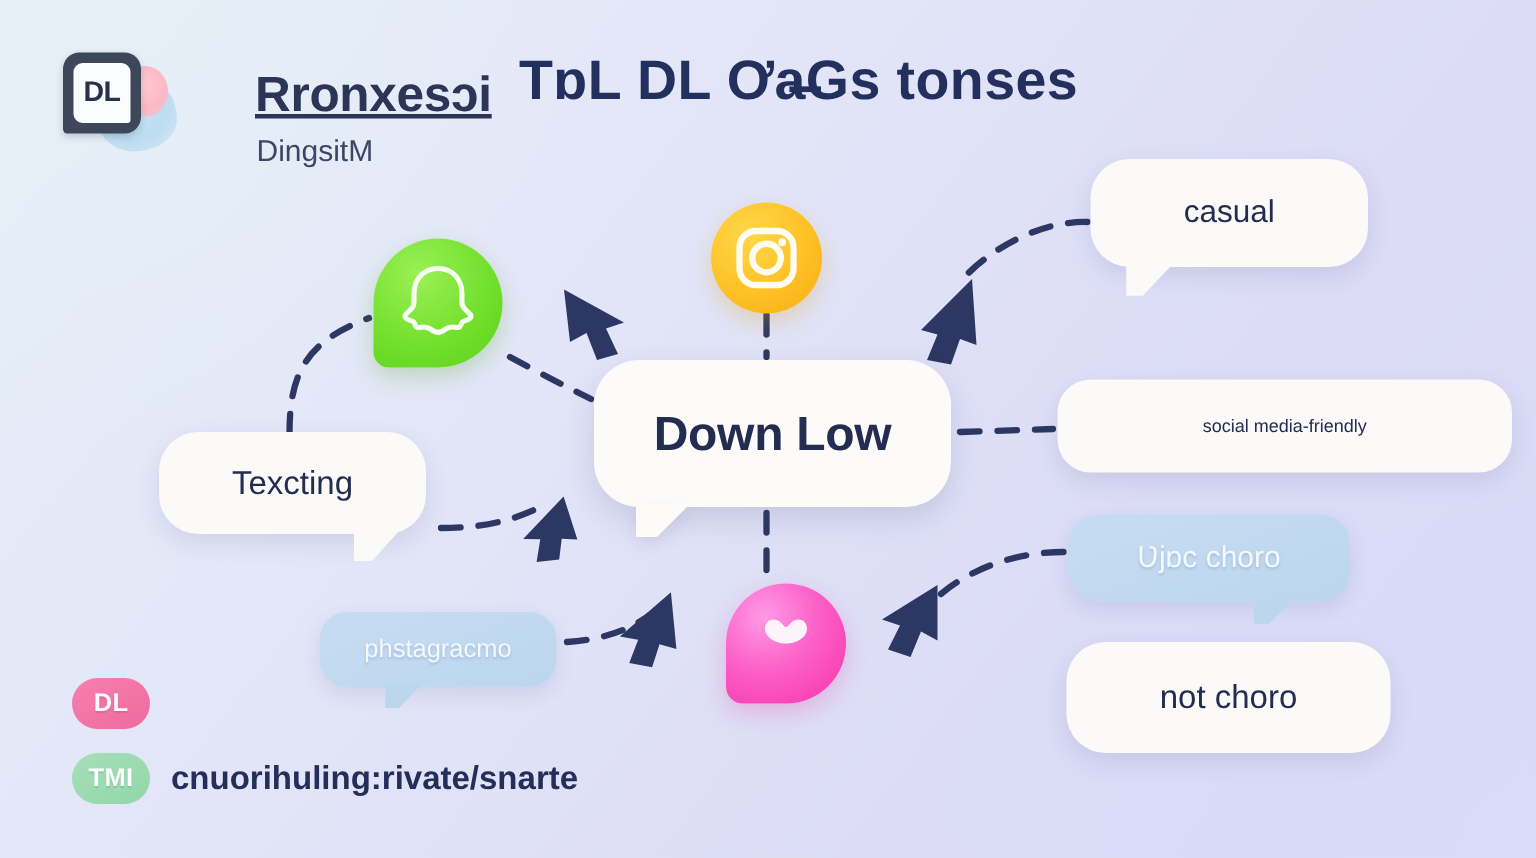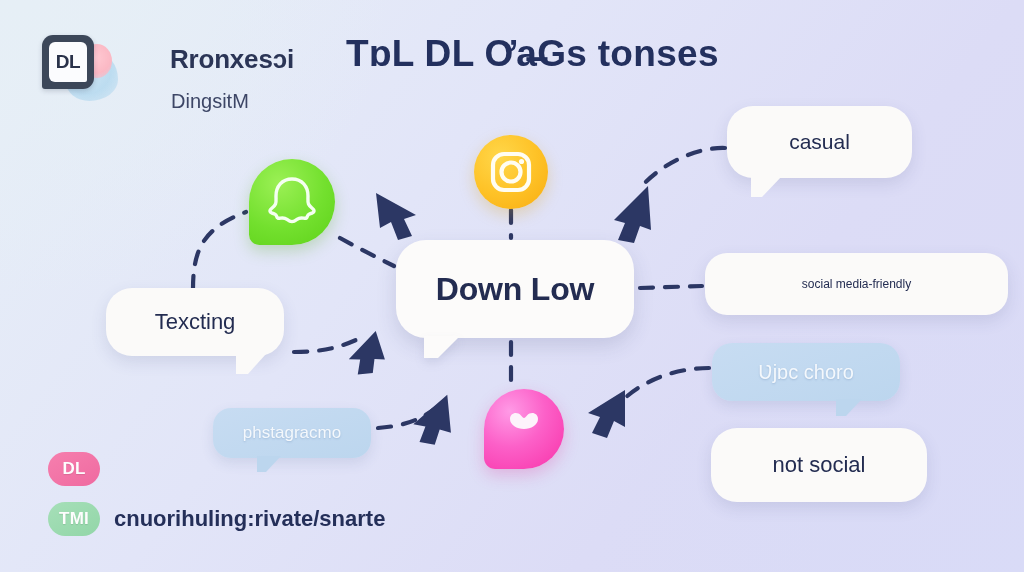--- a/index.html
+++ b/index.html
@@ -62,25 +62,26 @@
     text-align: center;
     line-height: 40px;
     font-size: 19px;
     font-weight: 700;
     letter-spacing: -0.4px;
     color: #29324a;
   }
   .brand-name {
     position: absolute;
     left: 170px; top: 44px;
-    font-size: 26px;
+    font-size: 33px;
     font-weight: 700;
     letter-spacing: -0.2px;
     color: #2b3556;
     white-space: nowrap;
+    text-decoration: underline;
   }
   .brand-sub {
     position: absolute;
     left: 171px; top: 90px;
     font-size: 20px;
     font-weight: 400;
     color: #3d4666;
     white-space: nowrap;
   }
   .page-title {
@@ -371,21 +372,21 @@
     <span>Texcting</span>
     <span class="tail"></span>
   </div>
 
   <div class="bubble bubble-blue bubble-vibe">
     <span>Ʋjɒc choro</span>
     <span class="tail"></span>
   </div>
 
   <div class="bubble bubble-notformal">
-    <span>not social</span>
+    <span>not choro</span>
   </div>
 
   <div class="bubble bubble-blue bubble-insta">
     <span>phstagracmo</span>
     <span class="tail"></span>
   </div>
 
   <div class="legend-row legend-dl">
     <div class="badge badge-pink">DL</div>
   </div>

